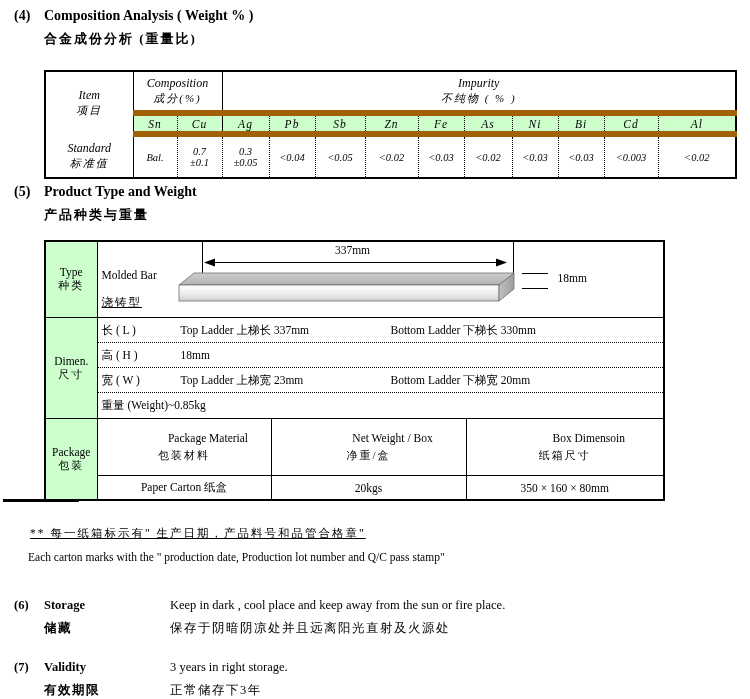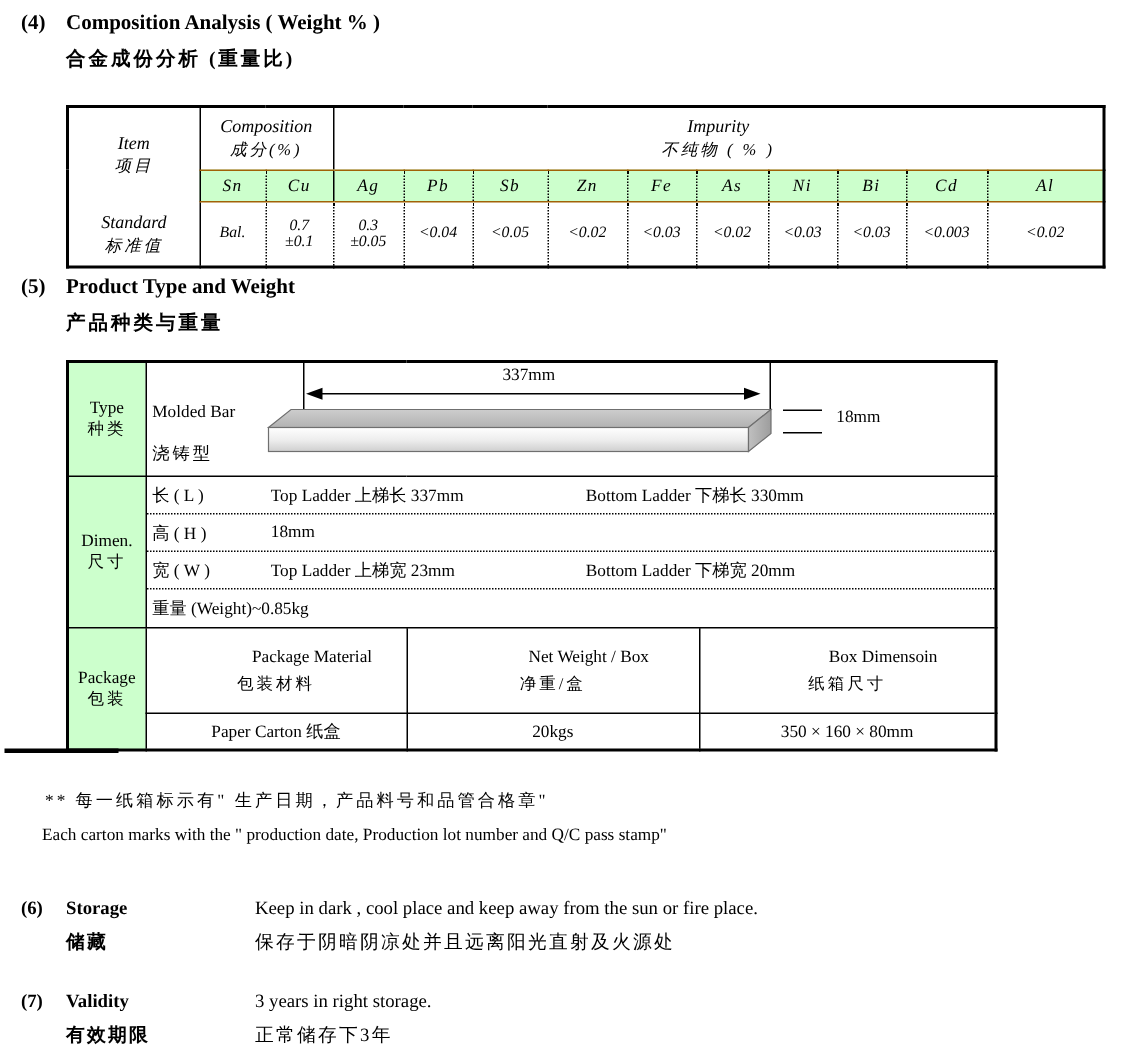--- a/index.html
+++ b/index.html
@@ -9,37 +9,37 @@
   }
   .abs{position:absolute;}
   
   .h-num{font-weight:bold;font-size:14px;}
   .h-en{font-weight:bold;font-size:14px;}
   .h-zh{font-weight:bold;font-size:13px;letter-spacing:2px;}
   
   table{border-collapse:collapse;table-layout:fixed;}
   .t1{position:absolute;left:44px;top:70px;width:691px;border:2px solid #000;}
   .t1 td{padding:0;text-align:center;vertical-align:middle;font-style:italic;}
-  .t1 .hb{border-bottom:1px solid #a16207;}
+  .t1 .hb{border-bottom:6px solid #a16207;}
   .vs{border-left:1px solid #000;}
   .vd{border-left:1px dotted #000;}
   .t1 .en1{font-size:12px;}
   .t1 .zh1{font-size:11px;letter-spacing:2px;}
   .green{background:#ccffcc;}
   .t1 .el{font-size:11.5px;letter-spacing:1px;}
   .t1 .val{font-size:10.5px;}
   
   .t2{position:absolute;left:44px;top:240px;width:619px;border:2px solid #000;}
   .t2 td{padding:0;vertical-align:middle;font-size:11.5px;border:1px solid #000;}
   .t2 .lblcell{text-align:center;}
   .t2 .lblcell .en2{font-size:11.5px;display:block;}
   .t2 .lblcell .zh2{font-size:11px;letter-spacing:2px;display:block;}
   .diagram-cell{position:relative;height:75px;}
   .diagram-cell .dtxt{position:absolute;font-size:11.5px;white-space:nowrap;}
-  .zh-sp{letter-spacing:2px;}
+  .zh-sp{letter-spacing:2px;text-decoration:underline;}
   .dimen-cell{height:100px;}
   .dimrow{height:25px;display:flex;align-items:center;padding-left:4px;box-sizing:border-box;font-size:11.5px;white-space:nowrap;}
   .dimrow.dot{border-bottom:1px dotted #000;}
   .dimrow .dl{width:79px;flex:none;}
   .dimrow .dc1{width:210px;flex:none;}
   .pkg-h{height:56px;text-align:center;}
   .pkg-h .en2{display:block;font-size:11.5px;margin-left:48px;}
   .pkg-h .zh2{display:block;font-size:11px;letter-spacing:2px;margin-top:4px;}
   .pkg-v{height:23px;text-align:center;font-size:11.5px;margin-top:41px;}
   

